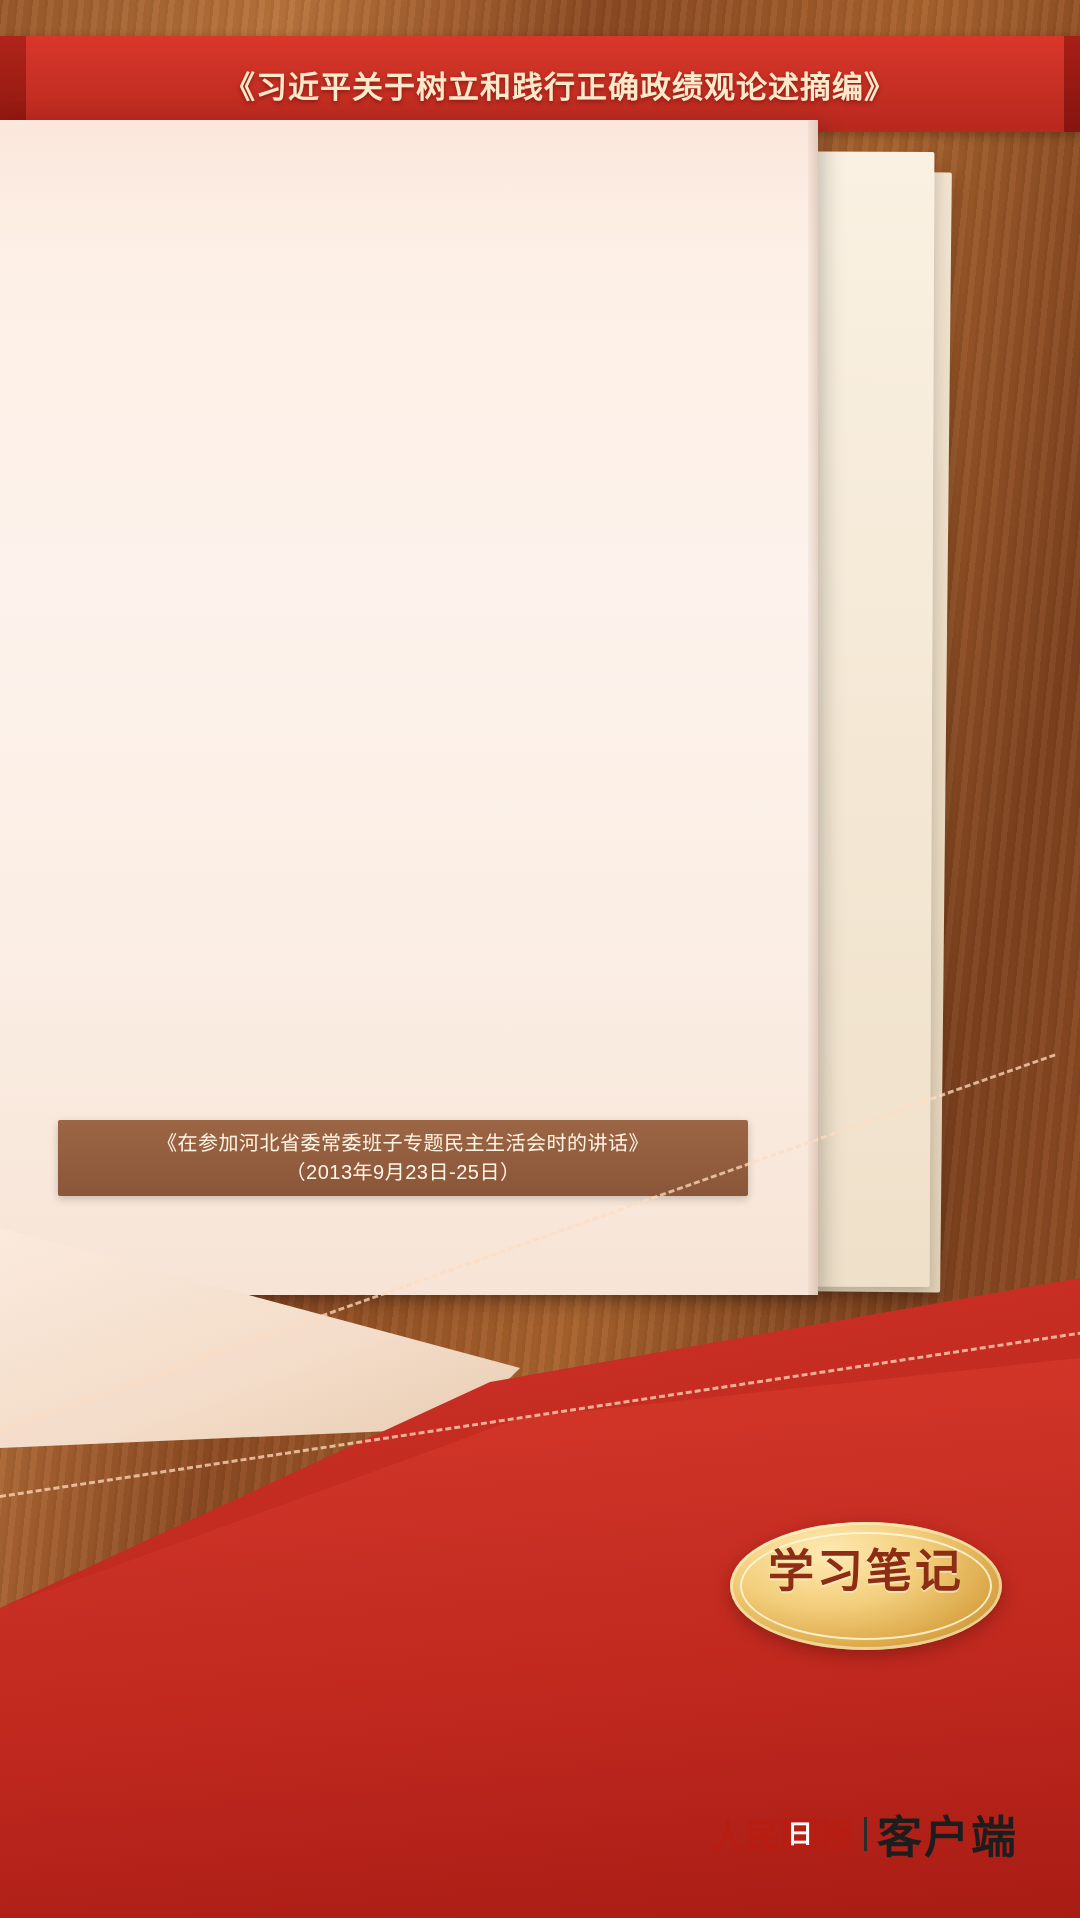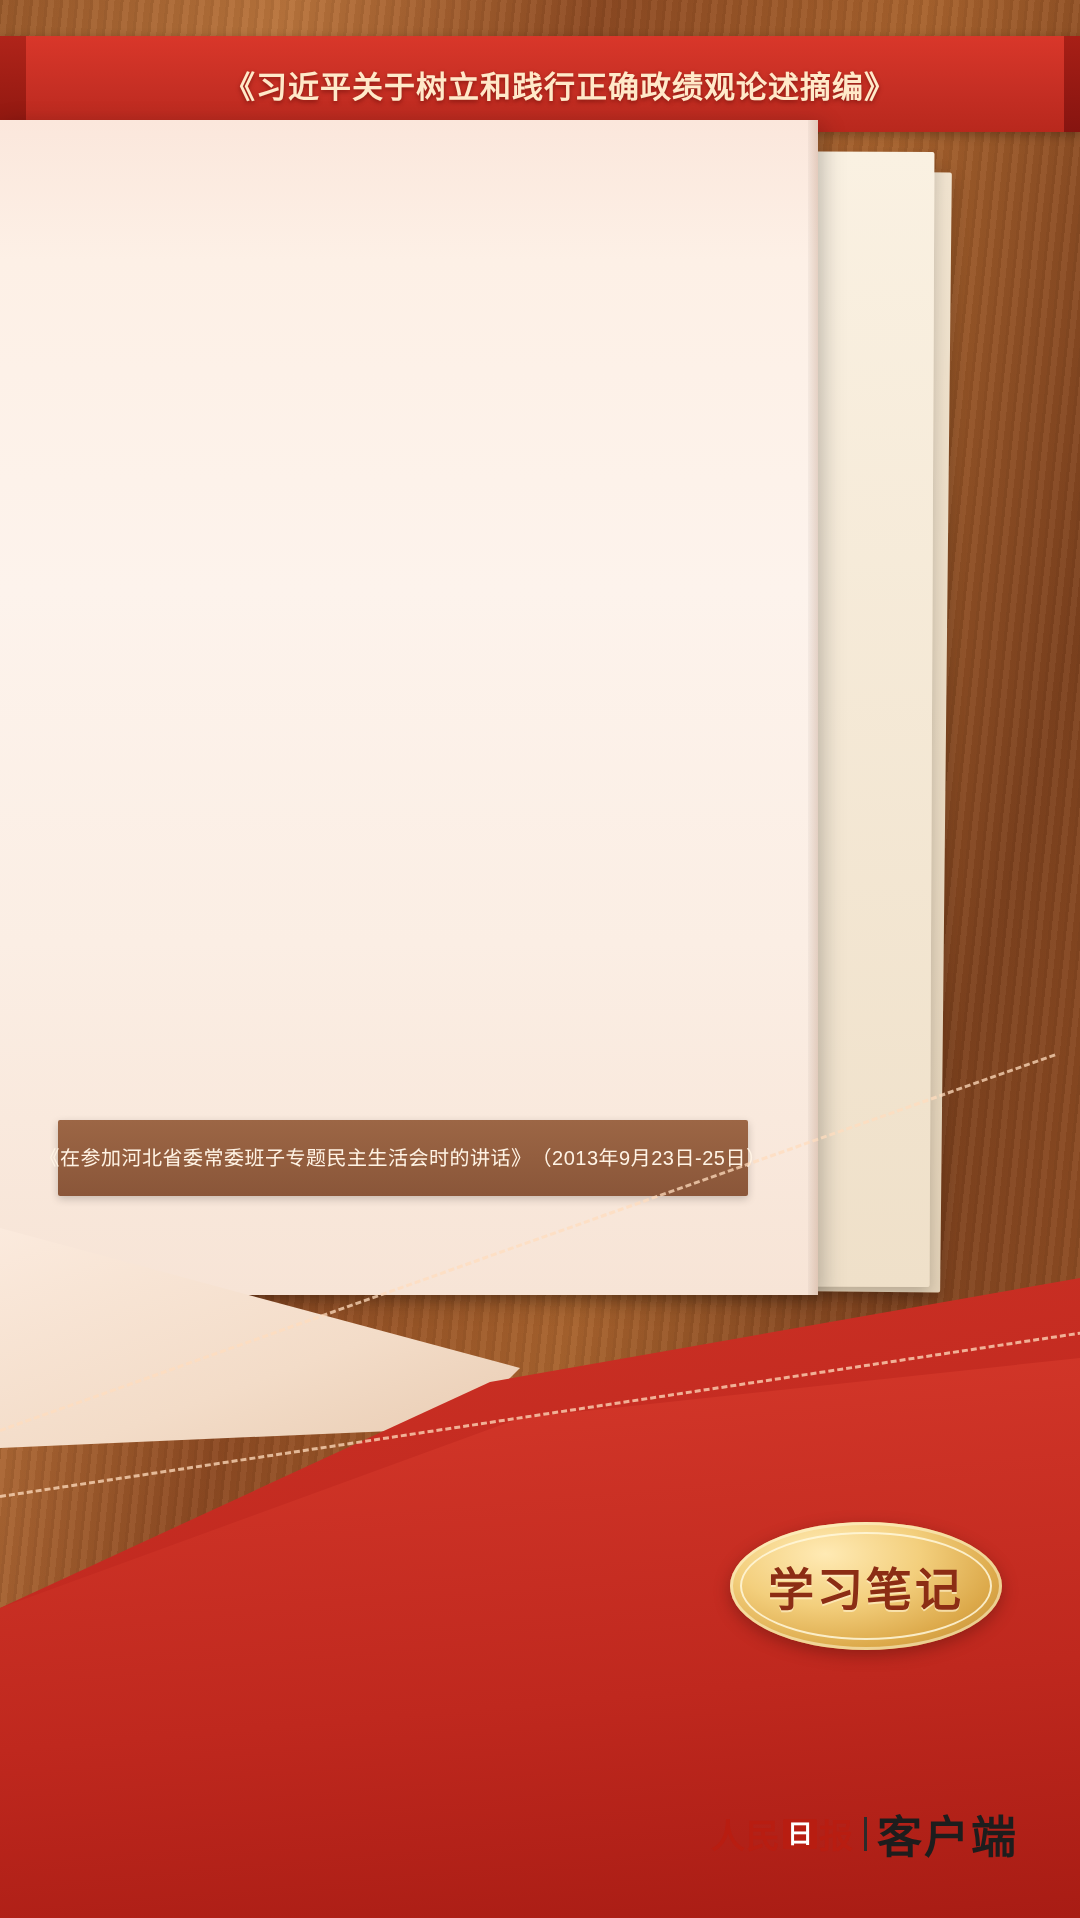--- a/index.html
+++ b/index.html
@@ -154,20 +154,21 @@
   
   .source-box {
     position: absolute;
     left: 58px;
     top: 1120px;
     width: 690px;
     height: 76px;
     background: linear-gradient(180deg, #9c6645, #8a5639);
     z-index: 9;
     display: flex;
+    flex-direction: column;
     align-items: center;
     justify-content: center;
     border-radius: 2px;
     box-shadow: 0 3px 8px rgba(0,0,0,0.2);
   }
   .source-line {
     color: #fff3e4;
     font-size: 20px;
     line-height: 29px;
     letter-spacing: 0.5px;
@@ -242,21 +243,21 @@
     display: flex;
     align-items: center;
     justify-content: center;
   }
   .badge-inner {
     width: 248px;
     height: 104px;
     border-radius: 50%;
     border: 2px solid rgba(255,248,220,0.85);
     display: flex;
-    align-items: center;
+    align-items: flex-start;
     justify-content: center;
   }
   .badge-text {
     font-size: 46px;
     font-weight: bold;
     color: #8c2d14;
     letter-spacing: 3px;
     text-shadow: 0 2px 0 rgba(255,240,200,0.7);
     white-space: nowrap;
   }

